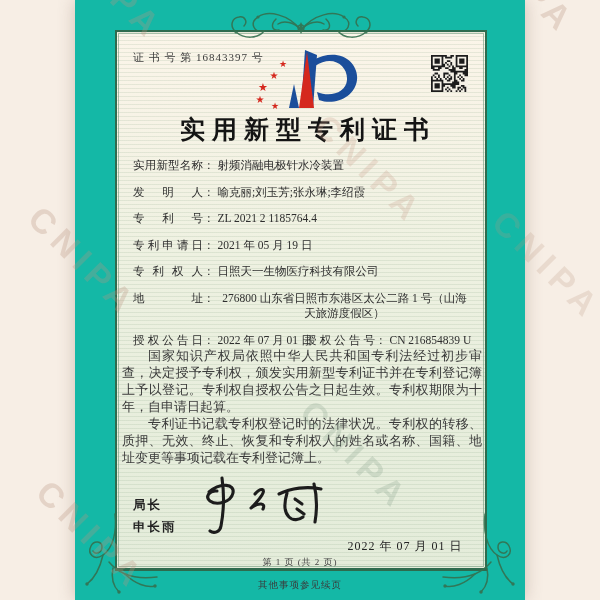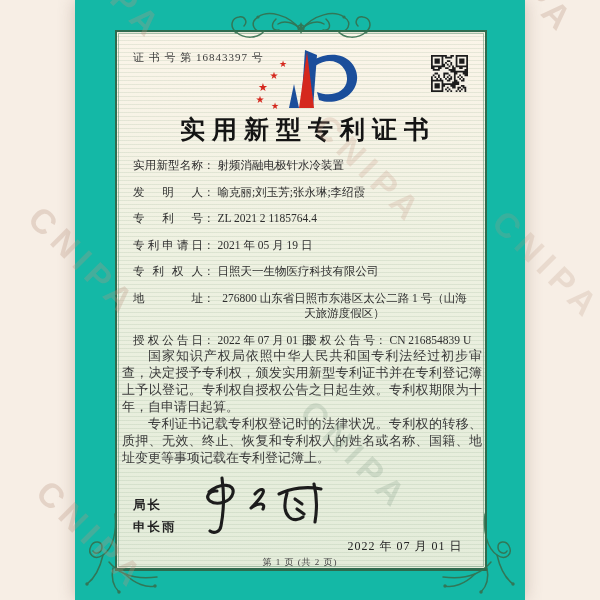--- a/index.html
+++ b/index.html
@@ -195,14 +195,15 @@
         <path d="M86,22 C98,16 114,14 128,17"></path>
         <path d="M94,21 C91,31 91,40 96,45 C100,49 106,48 110,45"></path>
         <path d="M121,12 C124,24 124,38 122,50"></path>
         <path d="M102,27 L109,32"></path>
         <path d="M104,37 L111,42"></path>
       </g>
     </svg>
 
     <div class="cert-date">2022 年 07 月 01 日</div>
     <div class="page-no">第 1 页 (共 2 页)</div>
+    <div class="footer-note">其他事项参见续页</div>
   </div>
 </div>
 
 </body></html>

